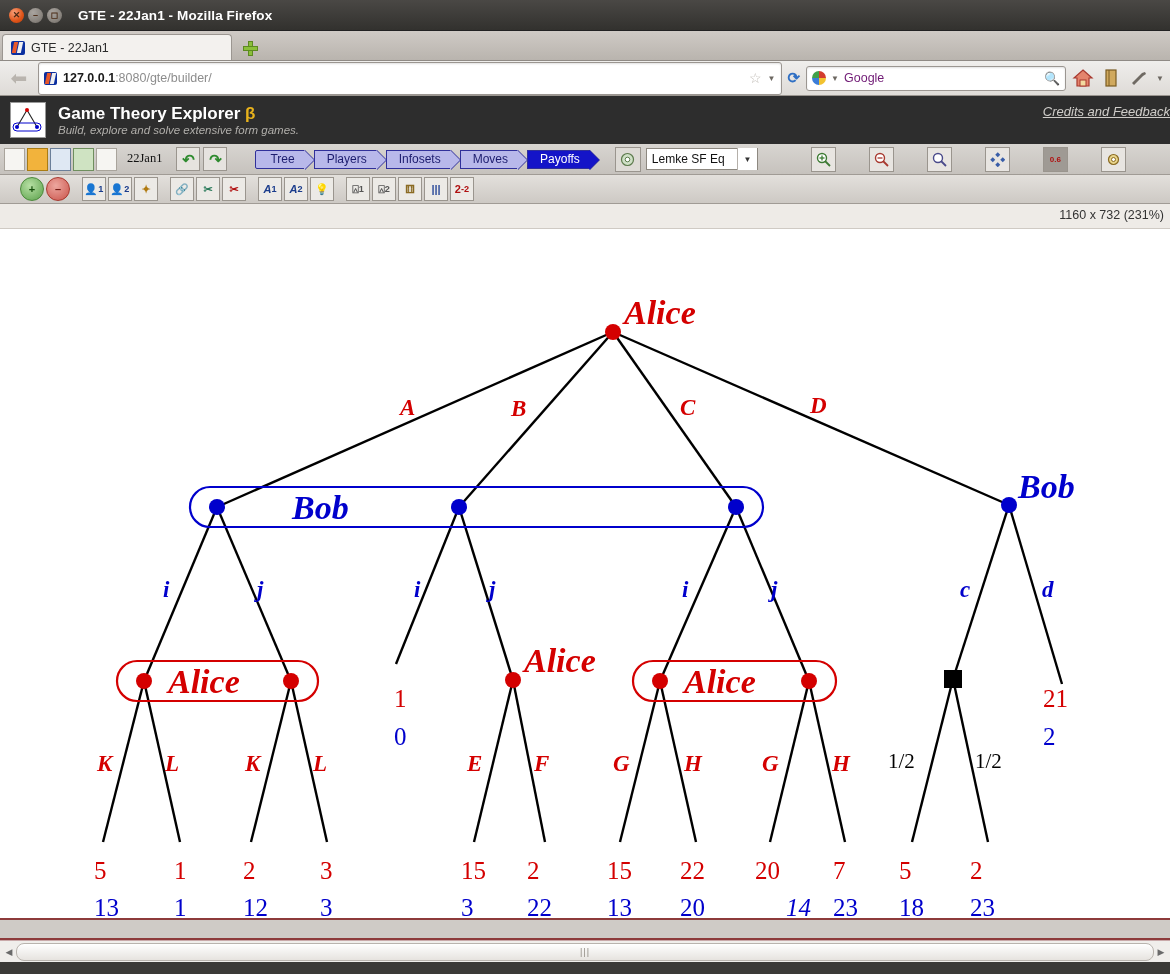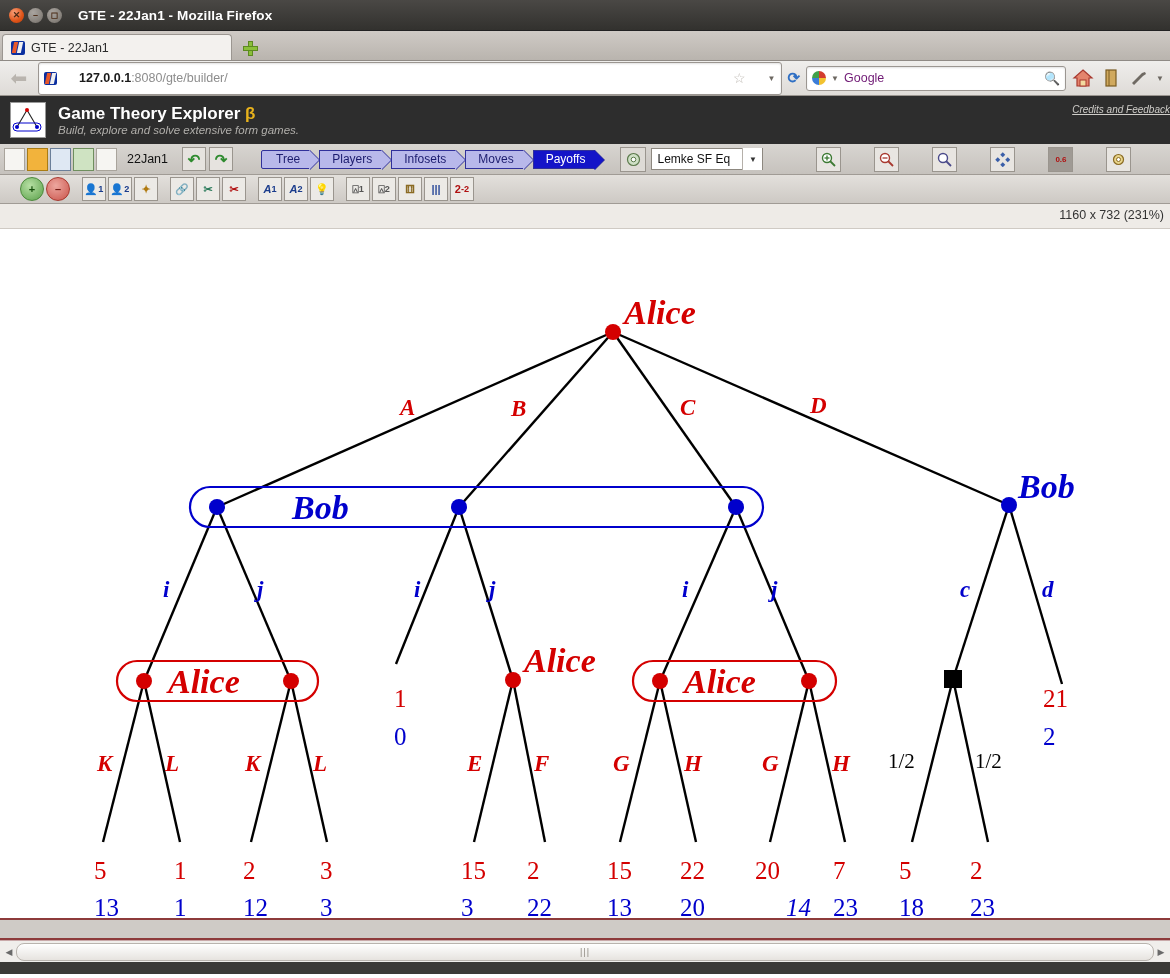--- a/index.html
+++ b/index.html
@@ -74,21 +74,21 @@
     height:34px;background:linear-gradient(#efeeec,#dedbd7);
     display:flex;align-items:center;padding:0 6px;gap:6px;
     border-bottom:1px solid #9a958f;
   }
   .backbtn{
     width:26px;height:24px;display:flex;align-items:center;justify-content:center;
     color:#b9b4ae;font-size:20px;line-height:1;
   }
   .urlbox{
     flex:1;height:23px;background:#ffffff;border:1px solid #9b9691;
-    border-radius:3px;display:flex;align-items:center;padding:4px 5px;gap:22px;
+    border-radius:3px;display:flex;align-items:center;padding:4px 5px;gap:6px;
     box-shadow:inset 0 1px 2px rgba(0,0,0,.12);
     max-width:740px;
     justify-content:flex-end;
   }
   .urlbox .favicon{width:13px;height:13px;}
   .urltext{font-size:12.5px;color:#1a1a1a;font-weight:bold;flex:1;}
   .urltext i{font-style:normal;color:#8d8d8d;font-weight:normal;}
   .star{color:#bfbab4;font-size:14px;}
   .caret{font-size:8px;color:#6d6862;}
   .reload{color:#2f6fc4;font-size:15px;font-weight:bold;}
@@ -108,39 +108,39 @@
   }
   .applogo{
     width:34px;height:34px;background:#fff;border:1px solid #999;
     position:relative;flex:none;
   }
   .apptitles{margin-left:12px;}
   .apptitle{color:#fff;font-size:17px;font-weight:bold;line-height:19px;}
   .apptitle b{color:#e8b21c;}
   .appsub{color:#b0aeaa;font-size:11.5px;font-style:italic;line-height:14px;}
   .credits{
-    position:absolute;right:0px;top:8px;color:#cfcdc9;font-size:10px;
+    position:absolute;right:0px;top:8px;color:#cfcdc9;font-size:13px;
     font-style:italic;text-decoration:underline;
   }
 
   
   .tb1{
     height:30px;background:linear-gradient(#d8d5d1,#c6c2bd);
     border-bottom:1px solid #a09b95;
     display:flex;align-items:center;padding:0 4px;gap:2px;
   }
   .fileicon{
     width:19px;height:21px;flex:none;position:relative;
     background:#fdfdfb;border:1px solid #8d8880;
   }
   .fileicon.folder{background:#f2b33c;border-color:#a97c14;}
   .fileicon.save{background:#dfe8f3;border-color:#6b7f99;}
   .fileicon.green{background:#cfe3c2;border-color:#6f8f5e;}
   .fileicon.blank{background:#f6f5f2;border-color:#a9a49c;}
-  .projname{font-size:12.5px;color:#111;margin:0 10px 1px 8px;}
+  .projname{font-size:12.5px;color:#111;margin:0 10px 1px 8px;font-family:Liberation Serif, serif;}
   .undoredo{display:flex;gap:3px;margin-left:2px;}
   .ur{
     width:22px;height:22px;border:1px solid #9a958e;background:#e6e3df;
     color:#2f8b2f;font-size:15px;font-weight:bold;
     display:flex;align-items:center;justify-content:center;line-height:1;
   }
   .wizard{display:flex;align-items:center;margin-left:26px;}
   .wstep{
     height:19px;background:#b8b8ea;border:1px solid #30309a;
     color:#1c1c6e;font-size:12px;display:flex;align-items:center;

